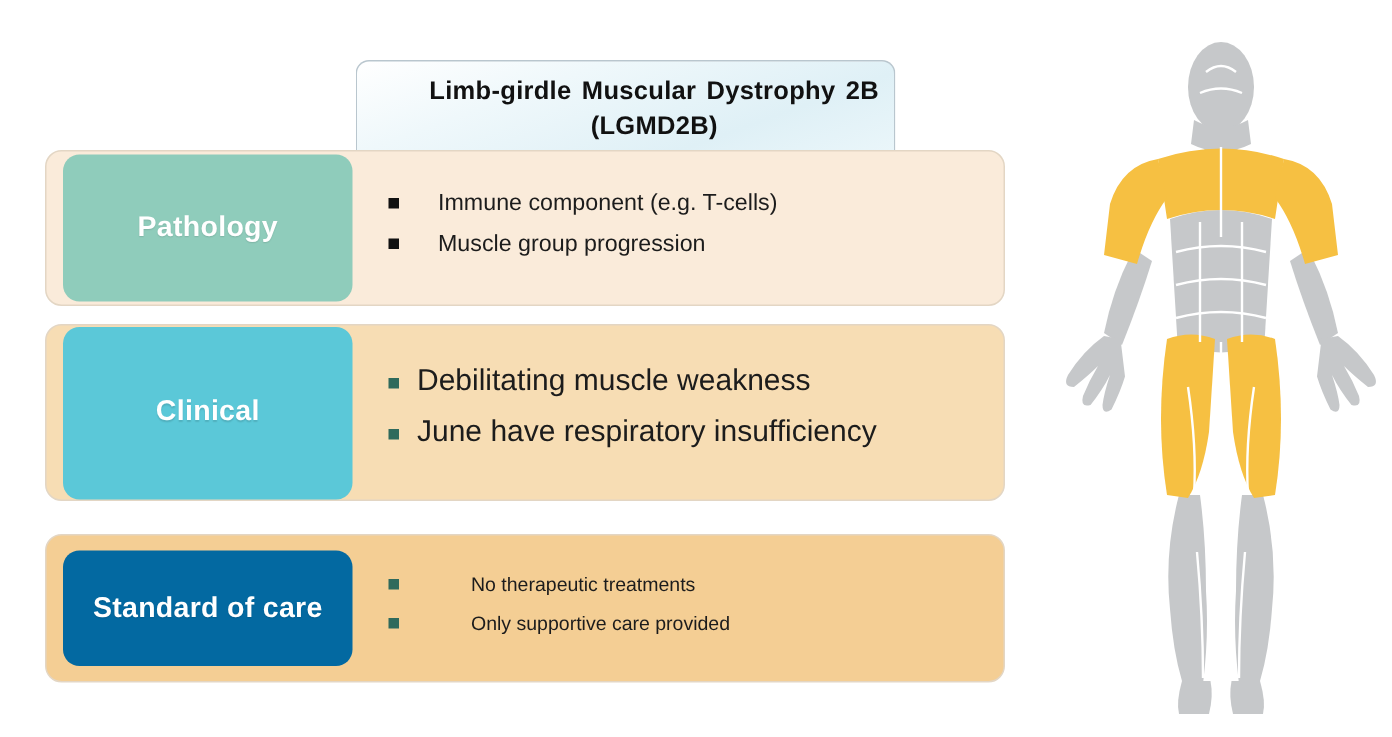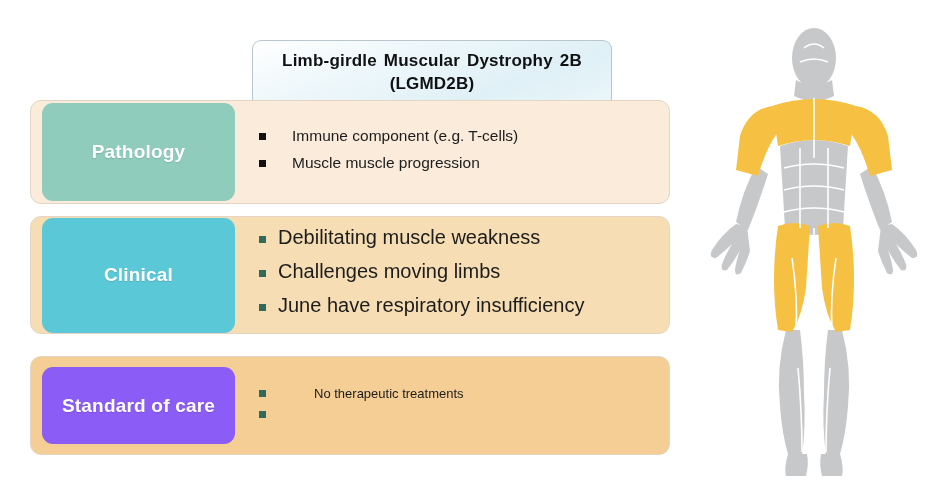--- a/index.html
+++ b/index.html
@@ -16,32 +16,32 @@
   }
 
   #infographic {
     position: absolute;
     inset: 0;
   }
 
   
   #title-box {
     position: absolute;
-    left: 252px;
+    left: 237px;
     top: 40px;
     width: 360px;
     height: 62px;
     box-sizing: border-box;
     border: 1px solid #b9c6ce;
     border-bottom: none;
     border-radius: 9px 9px 0 0;
     background: linear-gradient(160deg, #ffffff 0%, #eff8fb 32%, #dff0f6 72%, #eaf6fa 100%);
     display: flex;
     align-items: center;
-    justify-content: center;
+    justify-content: flex-end;
     text-align: center;
     padding: 2px 10px 0 10px;
   }
   #title-text {
     font-size: 17px;
     font-weight: bold;
     color: #111111;
     line-height: 1.32;
     letter-spacing: 0.2px;
     word-spacing: 2px;
@@ -91,21 +91,21 @@
   #panel-pathology .panel-label {
     height: 98px;
     background: #8fccbb;
   }
   #panel-clinical .panel-label {
     height: 115px;
     background: #5bc8d8;
   }
   #panel-standard .panel-label {
     height: 77px;
-    background: #8b5cf6;
+    background: #0369a1;
   }
 
   .panel-bullets {
     flex: 1 1 auto;
     list-style: none;
     margin: 0;
     padding: 0 12px 0 24px;
   }
   .panel-bullets li {
     display: flex;
@@ -162,52 +162,49 @@
 
   <div class="panel" id="panel-pathology">
     <div class="panel-label">Pathology</div>
     <ul class="panel-bullets" id="list-pathology">
       <li>
         <span class="bullet-mark"></span>
         <span class="bullet-text">Immune component (e.g. T-cells)</span>
       </li>
       <li>
         <span class="bullet-mark"></span>
-        <span class="bullet-text">Muscle muscle progression</span>
+        <span class="bullet-text">Muscle group progression</span>
       </li>
     </ul>
   </div>
 
   <div class="panel" id="panel-clinical">
     <div class="panel-label">Clinical</div>
     <ul class="panel-bullets" id="list-clinical">
       <li>
         <span class="bullet-mark"></span>
         <span class="bullet-text">Debilitating muscle weakness</span>
       </li>
       <li>
         <span class="bullet-mark"></span>
-        <span class="bullet-text">Challenges moving limbs</span>
-      </li>
-      <li>
-        <span class="bullet-mark"></span>
         <span class="bullet-text">June have respiratory insufficiency</span>
       </li>
     </ul>
   </div>
 
   <div class="panel" id="panel-standard">
     <div class="panel-label">Standard of care</div>
     <ul class="panel-bullets" id="list-standard">
       <li>
         <span class="bullet-mark"></span>
         <span class="bullet-text">No therapeutic treatments</span>
       </li>
       <li>
         <span class="bullet-mark"></span>
+        <span class="bullet-text">Only supportive care provided</span>
       </li>
     </ul>
   </div>
 
   <svg id="anatomy-figure" viewBox="0 0 228 462">
     <g fill="#c6c8ca">
 
       <ellipse cx="114" cy="40" rx="22" ry="30"></ellipse>
       <path d="M96 62 q18 10 36 0 l2 16 q-20 10 -40 0 z"></path>
 

